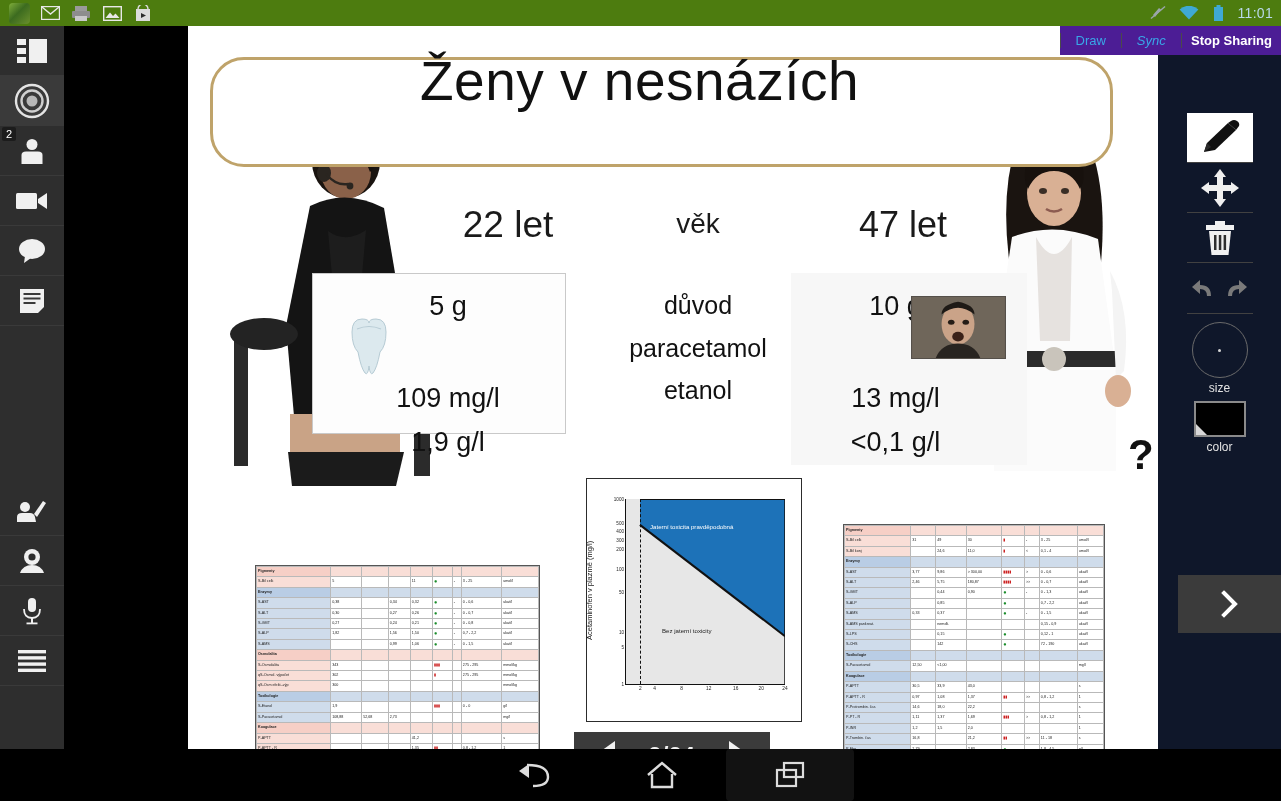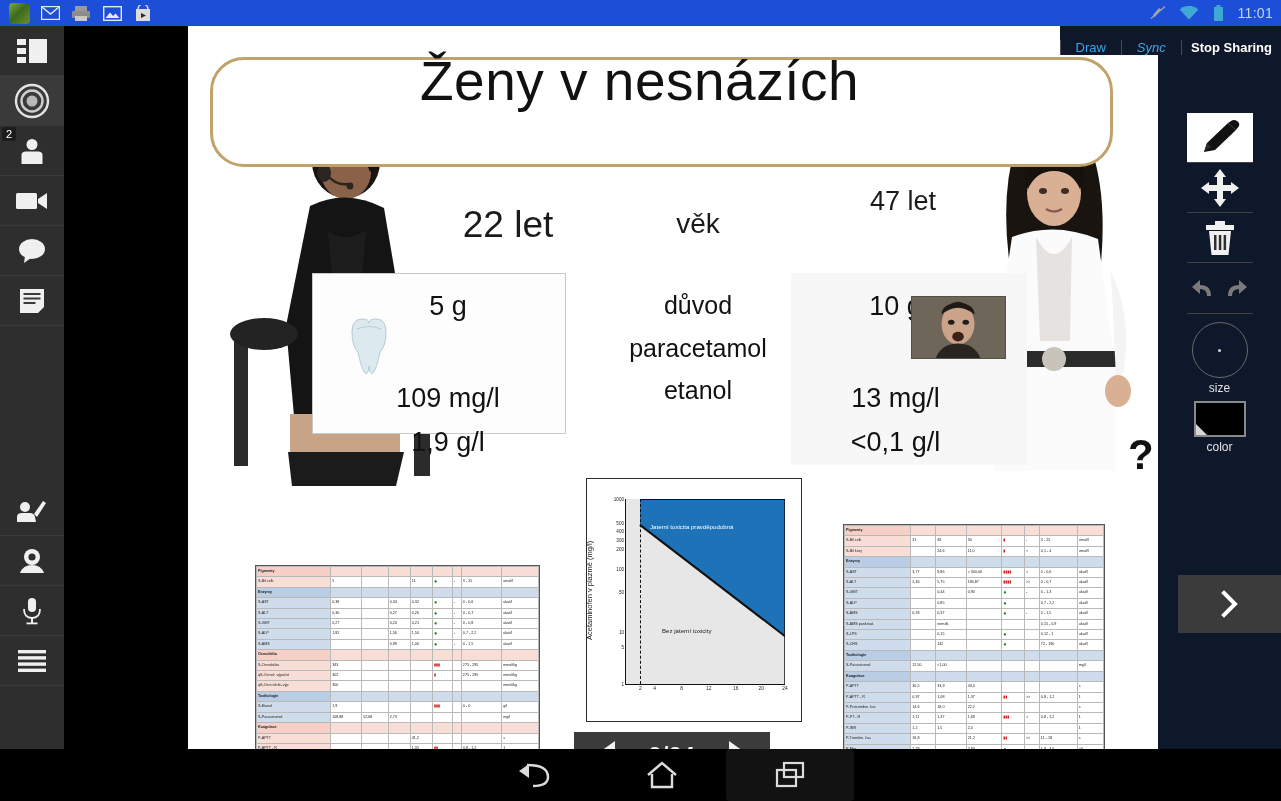--- a/index.html
+++ b/index.html
@@ -3,21 +3,21 @@
 <meta charset="utf-8">
 <style>
   * { margin:0; padding:0; box-sizing:border-box; }
   html,body { width:1281px; height:801px; overflow:hidden; background:#000;
     font-family:"Liberation Sans", sans-serif; }
 
   #root { position:relative; width:1281px; height:801px; background:#000; }
 
   
   .statusbar { position:absolute; left:0; top:0; width:1281px; height:26px;
-    background:#1d4ed8; display:flex; align-items:center;text-decoration:underline; }
+    background:#4d7c0f; display:flex; align-items:center;text-decoration:underline; }
   .sb-left { display:flex; align-items:center; gap:9px; padding-left:8px; }
   .sb-ico { width:22px; height:20px; display:flex; align-items:center; justify-content:center; }
   .sb-app { width:21px; height:21px; border-radius:4px;
     background:linear-gradient(135deg,#7fae3a 0%,#3c6b1f 45%,#6a8f2c 100%); }
   .sb-right { position:absolute; right:8px; display:flex; align-items:center; gap:8px; }
   .sb-time { color:#b9d9e8; font-size:14px; letter-spacing:.3px; }
 
   
   .rail { position:absolute; left:0; top:26px; width:64px; height:723px; background:#2e2e2e; }
   .rail-btn { position:relative; width:64px; height:50px; display:flex;
@@ -33,21 +33,21 @@
   .title-box { position:absolute; left:22px; top:31px; width:903px; height:110px;
     border:3px solid #bfa36a; border-radius:34px; background:#fff; }
   .title-text { position:absolute; left:0; top:0; width:903px; height:110px;
     display:flex; align-items:center; justify-content:center;
     font-size:55px; color:#111; font-family:"Liberation Sans", sans-serif; letter-spacing:.5px; }
 
   
   .col-l, .col-c, .col-r { position:absolute; text-align:center; color:#1a1a1a; }
   .age-l { left:230px; top:178px; width:180px; font-size:37px; }
   .age-c { left:420px; top:182px; width:180px; font-size:28px;text-align:center; }
-  .age-r { left:625px; top:160px; width:180px; font-size:27px; }
+  .age-r { left:625px; top:178px; width:180px; font-size:36px; }
 
   .panel-l { position:absolute; left:124px; top:247px; width:254px; height:161px;
     background:#fdfdfd; border:1px solid #c9c9c9; }
   .panel-r { position:absolute; left:603px; top:247px; width:236px; height:192px;
     background:#f7f7f7; }
 
   .vals { position:absolute; text-align:center; color:#111; }
   .vals div { margin-bottom:13px; }
   .vals-l { left:160px; top:265px; width:200px; font-size:27px; }
   .vals-c { left:400px; top:265px; width:220px; font-size:25px; }
@@ -101,21 +101,21 @@
     background:#3b3b3b; display:flex; align-items:center; justify-content:space-between;
     padding:0 20px; }
   .pagenav .pg { color:#f2f2f2; font-size:23px; font-weight:bold; letter-spacing:.5px; }
   .tri-l { width:0;height:0;border-top:15px solid transparent;border-bottom:15px solid transparent;
     border-right:21px solid #f2f2f2; }
   .tri-r { width:0;height:0;border-top:15px solid transparent;border-bottom:15px solid transparent;
     border-left:21px solid #f2f2f2; }
 
   
   .sessionbar { position:absolute; right:0; top:26px; width:221px; height:29px;
-    background:#0f172a; display:flex; align-items:flex-end; }
+    background:#4c1d95; display:flex; align-items:center; }
   .sessionbar div { display:flex; align-items:center; justify-content:center;
     font-size:13px; border-left:1px solid #4a4a4a; }
   .sb-draw { width:66px; color:#39a7e8; }
   .sb-sync { width:66px; color:#39a7e8;font-style:italic; }
   .sb-stop { width:109px; color:#fff; font-weight:bold; }
 
   
   .drawpanel { position:absolute; right:0; top:55px; width:123px; height:694px;
     background:#0f172a; }
   .dp-tool { position:relative; margin:0 auto; width:66px; height:50px;

